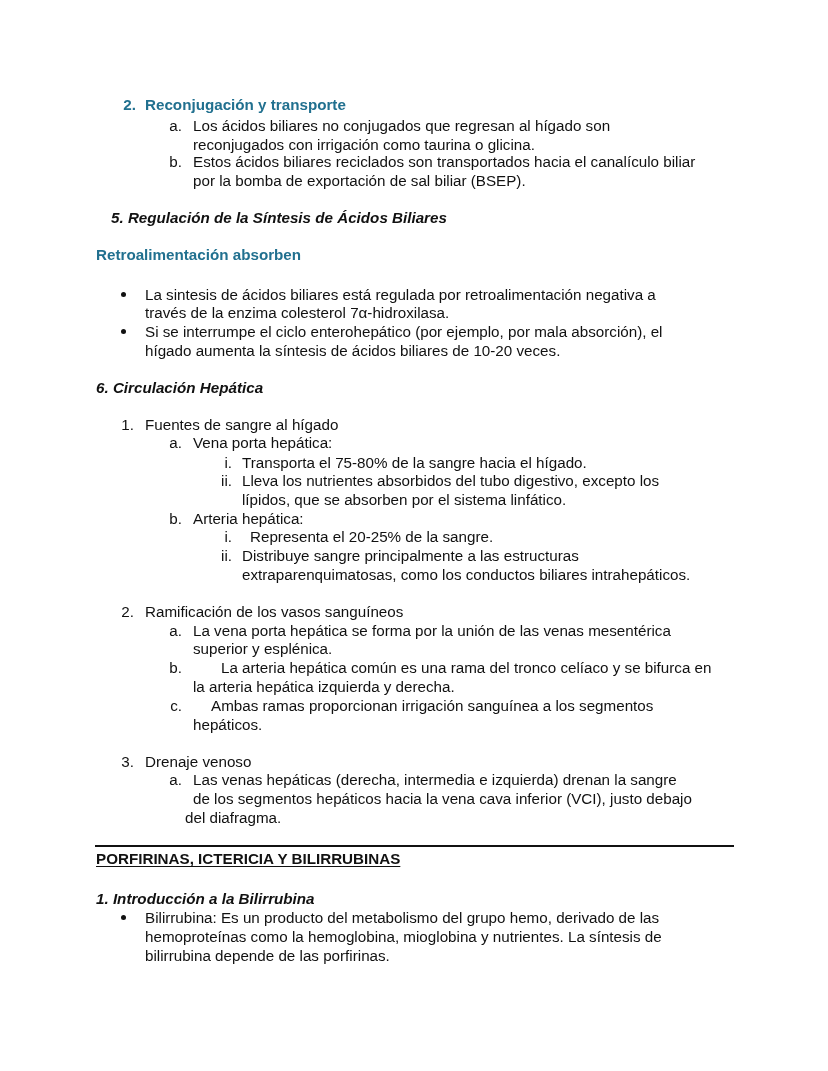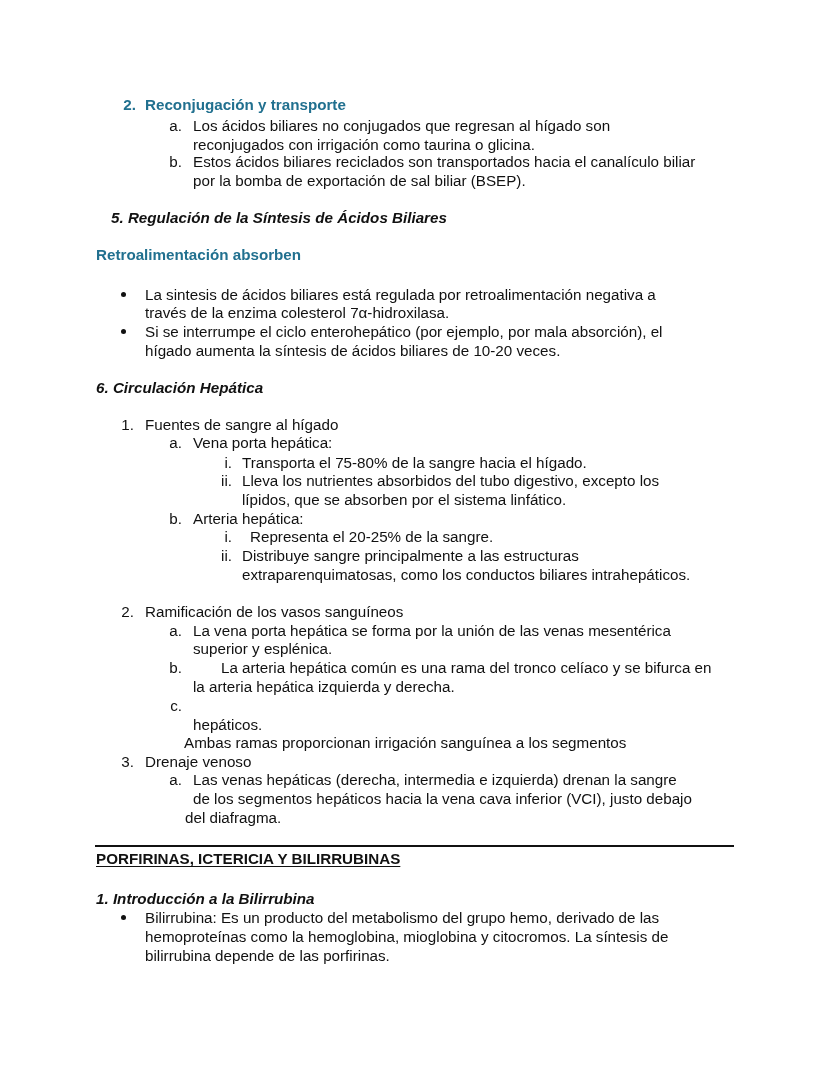--- a/index.html
+++ b/index.html
@@ -71,35 +71,35 @@
 
   <div class="mk" style="left:162px; top:621px; width:20px;">a.</div>
   <div class="ln" style="left:193px; top:621px;">La vena porta hepática se forma por la unión de las venas mesentérica</div>
   <div class="ln" style="left:193px; top:639px;">superior y esplénica.</div>
 
   <div class="mk" style="left:162px; top:658px; width:20px;">b.</div>
   <div class="ln" style="left:193px; top:658px;margin-left:28px;">La arteria hepática común es una rama del tronco celíaco y se bifurca en</div>
   <div class="ln" style="left:193px; top:677px;">la arteria hepática izquierda y derecha.</div>
 
   <div class="mk" style="left:162px; top:696px; width:20px;">c.</div>
-  <div class="ln" style="left:184px; top:696px;margin-top:37px;">Ambas ramas proporcionan irrigación sanguínea a los segmentos</div>
+  <div class="ln" style="left:211px; top:696px;">Ambas ramas proporcionan irrigación sanguínea a los segmentos</div>
   <div class="ln" style="left:193px; top:715px;">hepáticos.</div>
 
   <div class="mk" style="left:112px; top:752px; width:22px;">3.</div>
   <div class="ln" style="left:145px; top:752px;">Drenaje venoso</div>
 
   <div class="mk" style="left:162px; top:770px; width:20px;">a.</div>
   <div class="ln" style="left:193px; top:770px;">Las venas hepáticas (derecha, intermedia e izquierda) drenan la sangre</div>
   <div class="ln" style="left:193px; top:789px;">de los segmentos hepáticos hacia la vena cava inferior (VCI), justo debajo</div>
   <div class="ln" style="left:185px; top:808px;">del diafragma.</div>
 </div>
 
 <div class="rule"></div>
 
 <div>
   <div class="ln ul" style="left:96px; top:849px;">PORFIRINAS, ICTERICIA Y BILIRRUBINAS</div>
   <div class="ln bi" style="left:96px; top:889px;">1. Introducción a la Bilirrubina</div>
 
   <div class="bullet" style="left:121px; top:915px;"></div>
   <div class="ln" style="left:145px; top:908px;">Bilirrubina: Es un producto del metabolismo del grupo hemo, derivado de las</div>
-  <div class="ln" style="left:145px; top:927px;">hemoproteínas como la hemoglobina, mioglobina y citocromos. La síntesis de</div>
+  <div class="ln" style="left:145px; top:927px;">hemoproteínas como la hemoglobina, mioglobina y nutrientes. La síntesis de</div>
   <div class="ln" style="left:145px; top:946px;">bilirrubina depende de las porfirinas.</div>
 </div>
 
 </body></html>

